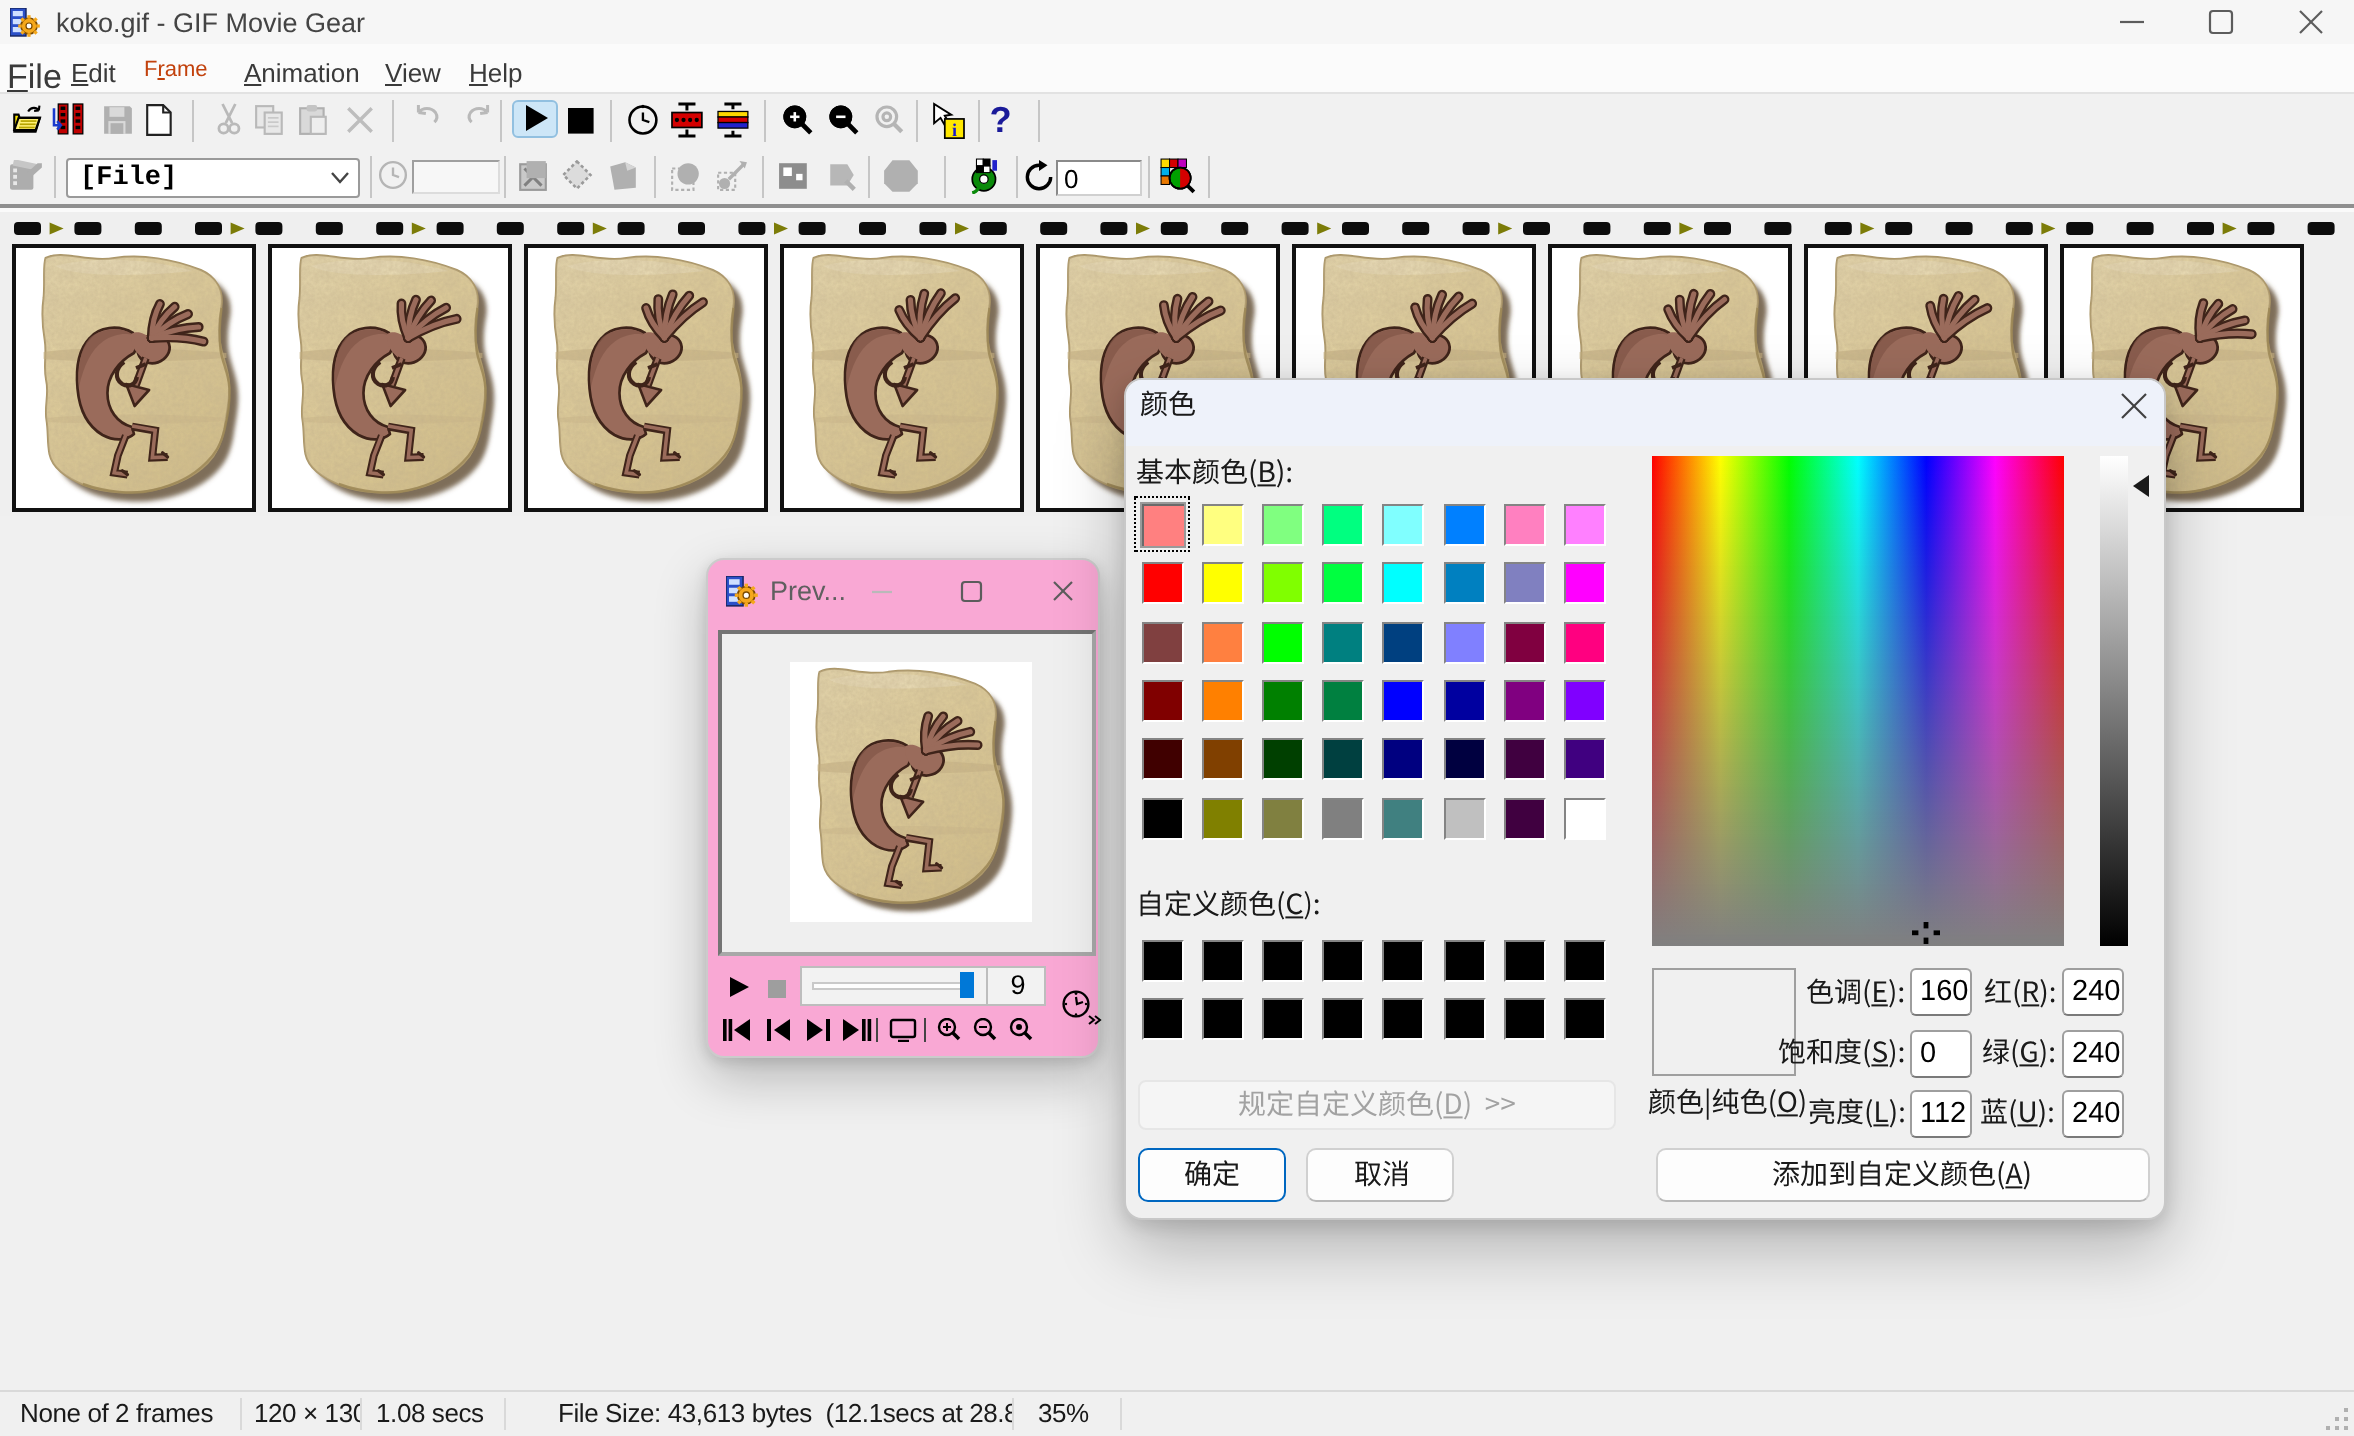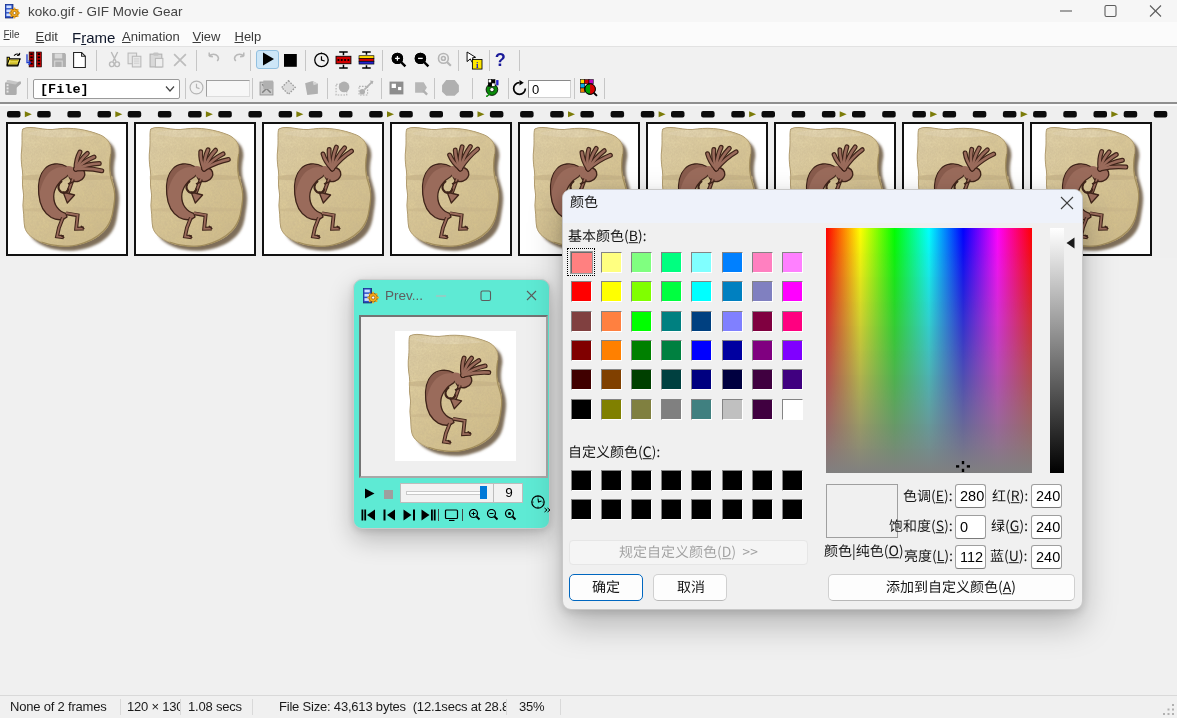--- a/index.html
+++ b/index.html
@@ -106,23 +106,23 @@
 <div class="abs" style="left:28px;top:3px;font-size:13.5px;color:#444;line-height:17px">koko.gif - GIF Movie Gear</div>
 <svg class="abs" style="left:1055px;top:0" width="122" height="22" viewBox="0 0 122 22">
 <g stroke="#5c5c5c" stroke-width="1.1" fill="none">
 <line x1="5" y1="11" x2="17" y2="11"></line>
 <rect x="50" y="5.5" width="11" height="11" rx="1.5"></rect>
 <line x1="95" y1="5.5" x2="106" y2="16.5"></line>
       <line x1="106" y1="5.5" x2="95" y2="16.5"></line>
 </g>
   </svg>
 <div class="abs" style="left:0;top:22px;width:1177px;height:25px;background:#fbfbfb;border-bottom:1px solid #e2e2e2"></div>
-<div class="abs" style="left:3.5px;top:29px;font-size:10px;color:#3a3a3a"><span style="text-decoration:underline">F</span>ile</div>
+<div class="abs" style="left:3.5px;top:29px;font-size:17px;color:#3a3a3a"><span style="text-decoration:underline">F</span>ile</div>
 <div class="abs" style="left:35.5px;top:29px;font-size:13px;color:#3a3a3a"><span style="text-decoration:underline">E</span>dit</div>
-<div class="abs" style="left:72px;top:29px;font-size:15px;color:#0f172a">F<span style="text-decoration:underline">r</span>ame</div>
+<div class="abs" style="left:72px;top:29px;font-size:11px;color:#c2410c">F<span style="text-decoration:underline">r</span>ame</div>
 <div class="abs" style="left:122px;top:29px;font-size:13px;color:#3a3a3a"><span style="text-decoration:underline">A</span>nimation</div>
 <div class="abs" style="left:192.5px;top:29px;font-size:13px;color:#3a3a3a"><span style="text-decoration:underline">V</span>iew</div>
 <div class="abs" style="left:234.5px;top:29px;font-size:13px;color:#3a3a3a"><span style="text-decoration:underline">H</span>elp</div>
 <div class="abs" style="left:0;top:47px;width:1177px;height:55px;background:#f1f1f1"></div>
 <div class="abs" style="left:0;top:101.5px;width:1177px;height:2px;background:#8f8f8f"></div>
 <svg class="abs" style="left:5px;top:52px" width="16" height="16" viewBox="0 0 15 15" overflow="visible">
     <g>
       <path d="M2,5 L2,13 L12,13 L14,6.5 L4.5,6.5 L4,5 Z" fill="#ffe800" stroke="#000" stroke-width="1"></path>
       <path d="M2,12.2 L4,6.5 L14,6.5 L12,12.2 Z" fill="#fff176" stroke="#000" stroke-width="1"></path>
       <g stroke="#b8a500" stroke-width="0.8">
@@ -555,21 +555,21 @@
 <svg class="abs" style="left:1163px;top:704px" width="12" height="12" viewBox="0 0 12 12">
     <g fill="#b0b0b0">
       <rect x="9" y="0" width="2" height="2"></rect>
       <rect x="9" y="4.5" width="2" height="2"></rect>
       <rect x="9" y="9" width="2" height="2"></rect>
       <rect x="4.5" y="4.5" width="2" height="2"></rect>
       <rect x="4.5" y="9" width="2" height="2"></rect>
       <rect x="0" y="9" width="2" height="2"></rect>
     </g>
   </svg>
-<div class="abs" style="left:353px;top:279px;width:197px;height:250px;background:#5eead4;border:1px solid #cbcbcb;border-radius:9px;box-shadow:0 10px 26px rgba(0,0,0,0.24),0 2px 7px rgba(0,0,0,0.12)">
+<div class="abs" style="left:353px;top:279px;width:197px;height:250px;background:#f9a8d4;border:1px solid #cbcbcb;border-radius:9px;box-shadow:0 10px 26px rgba(0,0,0,0.24),0 2px 7px rgba(0,0,0,0.12)">
 <svg class="abs" style="left:9px;top:8px" width="16" height="16" viewBox="0 0 15 15">
 <rect x="0" y="0" width="8" height="14" fill="#2b50c8" stroke="#16245e" stroke-width="0.7"></rect>
 <rect x="1.4" y="1.5" width="5" height="2.6" fill="#cfe0ff"></rect>
       <rect x="1.4" y="5.5" width="5" height="2.6" fill="#cfe0ff"></rect>
       <rect x="1.4" y="9.5" width="5" height="2.6" fill="#cfe0ff"></rect>
 <circle cx="9.5" cy="9" r="4" fill="#f5a81c" stroke="#7a4a00" stroke-width="0.8"></circle>
       <circle cx="9.5" cy="9" r="1.5" fill="#fff" stroke="#7a4a00" stroke-width="0.6"></circle>
 <g stroke="#f5a81c" stroke-width="1.6">
         <line x1="9.5" y1="3.6" x2="9.5" y2="5.4"></line>
         <line x1="9.5" y1="12.6" x2="9.5" y2="14.4"></line>
@@ -807,21 +807,21 @@
     <g></g>
     <rect x="64.5" y="16.2" width="10.4" height="1" fill="#1a1a1a"></rect>
   </svg>
 <svg style="position:absolute;left:903px;top:486px" width="52" height="20" viewBox="0 0 52 20">
     <g transform="translate(0,15)">
       <path d="M6.6 -6.9V-4.5H3.4V-6.9ZM7.7 -6.9H11V-4.5H7.7ZM8.4 -9.6C8 -9 7.4 -8.4 6.9 -7.9H3.2C3.8 -8.4 4.3 -9 4.7 -9.6ZM5 -11.8C4 -9.9 2.3 -8.2 0.5 -7.2C0.7 -6.9 1 -6.4 1.1 -6.2C1.6 -6.5 2 -6.8 2.4 -7.1V-1.1C2.4 0.5 3.1 0.9 5.3 0.9C5.8 0.9 10.2 0.9 10.7 0.9C12.8 0.9 13.2 0.3 13.5 -1.9C13.2 -2 12.7 -2.2 12.5 -2.3C12.3 -0.5 12.1 -0.1 10.7 -0.1C9.7 -0.1 6 -0.1 5.2 -0.1C3.7 -0.1 3.4 -0.3 3.4 -1.1V-3.5H11V-2.8H12.1V-7.9H8.2C8.8 -8.6 9.5 -9.4 10 -10.1L9.3 -10.6L9.1 -10.5H5.4C5.6 -10.8 5.7 -11.1 5.9 -11.5Z M15.5 -10.8C16.2 -10.2 17.2 -9.2 17.6 -8.6L18.3 -9.4C17.9 -9.9 16.9 -10.8 16.2 -11.5ZM14.6 -7.4V-6.4H16.6V-1.5C16.6 -0.8 16.1 -0.2 15.8 0C16 0.2 16.3 0.5 16.4 0.7C16.6 0.5 17 0.2 18.8 -1.3C18.6 -0.6 18.4 0 18 0.5C18.2 0.7 18.6 1 18.7 1.1C20.1 -0.8 20.3 -3.8 20.3 -5.9V-10.2H26V-0.2C26 0.1 25.9 0.1 25.7 0.1C25.5 0.1 24.9 0.1 24.1 0.1C24.3 0.4 24.4 0.8 24.5 1.1C25.5 1.1 26.1 1.1 26.4 0.9C26.8 0.7 26.9 0.4 26.9 -0.1V-11.1H19.4V-5.9C19.4 -4.6 19.3 -3 18.9 -1.6C18.8 -1.8 18.7 -2.1 18.6 -2.3L17.6 -1.5V-7.4ZM22.7 -9.8V-8.6H21.2V-7.8H22.7V-6.4H20.9V-5.6H25.5V-6.4H23.5V-7.8H25.1V-8.6H23.5V-9.8ZM21.2 -4.4V-0.5H22V-1.1H24.9V-4.4ZM22 -3.6H24.1V-1.9H22Z M31.3 2.7 32.1 2.4C30.9 0.4 30.4 -2 30.4 -4.4C30.4 -6.7 30.9 -9.1 32.1 -11.1L31.3 -11.5C30.1 -9.4 29.3 -7.1 29.3 -4.4C29.3 -1.6 30.1 0.7 31.3 2.7Z M34.1 0H40.2V-1.1H35.4V-4.8H39.3V-6H35.4V-9.2H40.1V-10.3H34.1Z M42.4 2.7C43.7 0.7 44.4 -1.6 44.4 -4.4C44.4 -7.1 43.7 -9.4 42.4 -11.5L41.6 -11.1C42.8 -9.1 43.4 -6.7 43.4 -4.4C43.4 -2 42.8 0.4 41.6 2.4Z M47.7 -5.5C48.2 -5.5 48.6 -5.9 48.6 -6.4C48.6 -7 48.2 -7.4 47.7 -7.4C47.1 -7.4 46.7 -7 46.7 -6.4C46.7 -5.9 47.1 -5.5 47.7 -5.5ZM47.7 0.2C48.2 0.2 48.6 -0.2 48.6 -0.8C48.6 -1.4 48.2 -1.8 47.7 -1.8C47.1 -1.8 46.7 -1.4 46.7 -0.8C46.7 -0.2 47.1 0.2 47.7 0.2Z" fill="#1a1a1a"></path>
     </g>
     <g></g>
     <rect x="32.7" y="16.2" width="8.2" height="1" fill="#1a1a1a"></rect>
   </svg>
-<div class="abs" style="left:955px;top:484px;width:30.5px;height:24px;background:#fff;border:1px solid #9e9e9e;border-bottom-color:#7a7a7a;border-radius:3px;font-size:14.5px;color:#000;line-height:22px;padding-left:4px">280</div>
+<div class="abs" style="left:955px;top:484px;width:30.5px;height:24px;background:#fff;border:1px solid #9e9e9e;border-bottom-color:#7a7a7a;border-radius:3px;font-size:14.5px;color:#000;line-height:22px;padding-left:4px">160</div>
 <svg style="position:absolute;left:889px;top:516px" width="66" height="20" viewBox="0 0 66 20">
     <g transform="translate(0,15)">
       <path d="M7.4 -11.7C6.9 -10.1 6.1 -8.4 5.1 -7.4C5.3 -7.2 5.6 -6.7 5.7 -6.5C5.9 -6.8 6.2 -7.1 6.4 -7.4V-0.8C6.4 0.5 6.9 0.8 8.4 0.8C8.7 0.8 11.3 0.8 11.6 0.8C13 0.8 13.3 0.3 13.4 -1.4C13.1 -1.5 12.7 -1.6 12.5 -1.8C12.4 -0.4 12.3 -0.1 11.6 -0.1C11 -0.1 8.9 -0.1 8.4 -0.1C7.6 -0.1 7.4 -0.2 7.4 -0.8V-3.4H10.4V-7.7H6.6C6.9 -8.2 7.2 -8.7 7.5 -9.2H11.7C11.6 -5.1 11.6 -3.7 11.4 -3.4C11.3 -3.2 11.2 -3.2 11 -3.2C10.8 -3.2 10.2 -3.2 9.6 -3.3C9.8 -3 9.9 -2.6 9.9 -2.3C10.5 -2.3 11.1 -2.3 11.4 -2.3C11.8 -2.4 12.1 -2.5 12.3 -2.8C12.6 -3.3 12.6 -4.8 12.6 -9.7C12.6 -9.8 12.6 -10.2 12.6 -10.2H7.9C8.1 -10.6 8.2 -11 8.4 -11.5ZM2.1 -11.7C1.8 -9.6 1.3 -7.6 0.4 -6.3C0.6 -6.2 1.1 -5.8 1.2 -5.7C1.7 -6.5 2.1 -7.5 2.5 -8.7H4.4C4.2 -8 3.9 -7.2 3.6 -6.7L4.5 -6.5C4.9 -7.2 5.3 -8.4 5.6 -9.4L4.9 -9.6L4.7 -9.6H2.7C2.8 -10.2 3 -10.9 3.1 -11.6ZM2.4 1V1C2.6 0.7 3 0.4 5.3 -1.5C5.2 -1.7 5 -2.1 4.9 -2.4L3.4 -1.2V-6.8H2.4V-1.1C2.4 -0.4 2.1 0 1.8 0.3C2 0.4 2.3 0.8 2.4 1ZM7.4 -6.8H9.5V-4.3H7.4Z M21.4 -10.5V0.5H22.5V-0.7H25.6V0.4H26.6V-10.5ZM22.5 -1.7V-9.5H25.6V-1.7ZM20.1 -11.6C18.9 -11.1 16.7 -10.7 14.8 -10.5C15 -10.2 15.1 -9.9 15.1 -9.6C15.9 -9.7 16.7 -9.8 17.5 -10V-7.6H14.7V-6.6H17.2C16.5 -4.9 15.4 -3 14.4 -1.9C14.5 -1.6 14.8 -1.2 14.9 -0.9C15.8 -1.9 16.8 -3.5 17.5 -5.1V1.1H18.5V-5.1C19.1 -4.3 19.9 -3.2 20.2 -2.7L20.8 -3.6C20.5 -4 19 -5.8 18.5 -6.3V-6.6H20.9V-7.6H18.5V-10.2C19.4 -10.3 20.2 -10.6 20.8 -10.8Z M33.4 -9V-7.8H31.1V-6.9H33.4V-4.6H38.9V-6.9H41.1V-7.8H38.9V-9H37.8V-7.8H34.4V-9ZM37.8 -6.9V-5.4H34.4V-6.9ZM38.6 -2.8C38 -2.1 37.1 -1.5 36.1 -1.1C35.1 -1.6 34.3 -2.1 33.7 -2.8ZM31.3 -3.7V-2.8H33.2L32.7 -2.6C33.3 -1.9 34 -1.2 35 -0.7C33.6 -0.2 32.2 0 30.7 0.1C30.8 0.4 31 0.8 31.1 1C32.9 0.8 34.6 0.5 36.1 -0.1C37.5 0.5 39.1 0.9 40.9 1.1C41 0.9 41.2 0.4 41.5 0.2C39.9 0.1 38.5 -0.2 37.2 -0.6C38.5 -1.3 39.5 -2.2 40.1 -3.4L39.5 -3.8L39.3 -3.7ZM34.6 -11.6C34.8 -11.2 35 -10.8 35.2 -10.4H29.8V-6.6C29.8 -4.5 29.7 -1.5 28.5 0.6C28.8 0.7 29.2 1 29.5 1.1C30.6 -1.1 30.8 -4.3 30.8 -6.6V-9.4H41.3V-10.4H36.4C36.2 -10.8 35.9 -11.4 35.7 -11.8Z M45.3 2.7 46.1 2.4C44.9 0.4 44.4 -2 44.4 -4.4C44.4 -6.7 44.9 -9.1 46.1 -11.1L45.3 -11.5C44.1 -9.4 43.3 -7.1 43.3 -4.4C43.3 -1.6 44.1 0.7 45.3 2.7Z M51 0.2C53.1 0.2 54.5 -1.1 54.5 -2.7C54.5 -4.3 53.5 -5 52.4 -5.5L50.9 -6.1C50.1 -6.4 49.2 -6.8 49.2 -7.8C49.2 -8.7 50 -9.3 51.1 -9.3C52.1 -9.3 52.8 -8.9 53.5 -8.4L54.1 -9.2C53.4 -9.9 52.3 -10.4 51.1 -10.4C49.3 -10.4 47.9 -9.3 47.9 -7.7C47.9 -6.2 49 -5.5 50 -5.1L51.4 -4.5C52.4 -4 53.2 -3.7 53.2 -2.6C53.2 -1.6 52.4 -1 51 -1C49.9 -1 48.9 -1.5 48.2 -2.2L47.4 -1.3C48.3 -0.4 49.5 0.2 51 0.2Z M56.5 2.7C57.8 0.7 58.5 -1.6 58.5 -4.4C58.5 -7.1 57.8 -9.4 56.5 -11.5L55.7 -11.1C56.9 -9.1 57.5 -6.7 57.5 -4.4C57.5 -2 56.9 0.4 55.7 2.4Z M61.8 -5.5C62.3 -5.5 62.7 -5.9 62.7 -6.4C62.7 -7 62.3 -7.4 61.8 -7.4C61.2 -7.4 60.8 -7 60.8 -6.4C60.8 -5.9 61.2 -5.5 61.8 -5.5ZM61.8 0.2C62.3 0.2 62.7 -0.2 62.7 -0.8C62.7 -1.4 62.3 -1.8 61.8 -1.8C61.2 -1.8 60.8 -1.4 60.8 -0.8C60.8 -0.2 61.2 0.2 61.8 0.2Z" fill="#1a1a1a"></path>
     </g>
     <g></g>
     <rect x="46.7" y="16.2" width="8.3" height="1" fill="#1a1a1a"></rect>
   </svg>
 <div class="abs" style="left:955px;top:514.5px;width:30.5px;height:24px;background:#fff;border:1px solid #9e9e9e;border-bottom-color:#7a7a7a;border-radius:3px;font-size:14.5px;color:#000;line-height:22px;padding-left:4px">0</div>
 <svg style="position:absolute;left:903.5px;top:546px" width="51" height="20" viewBox="0 0 51 20">
     <g transform="translate(0,15)">

